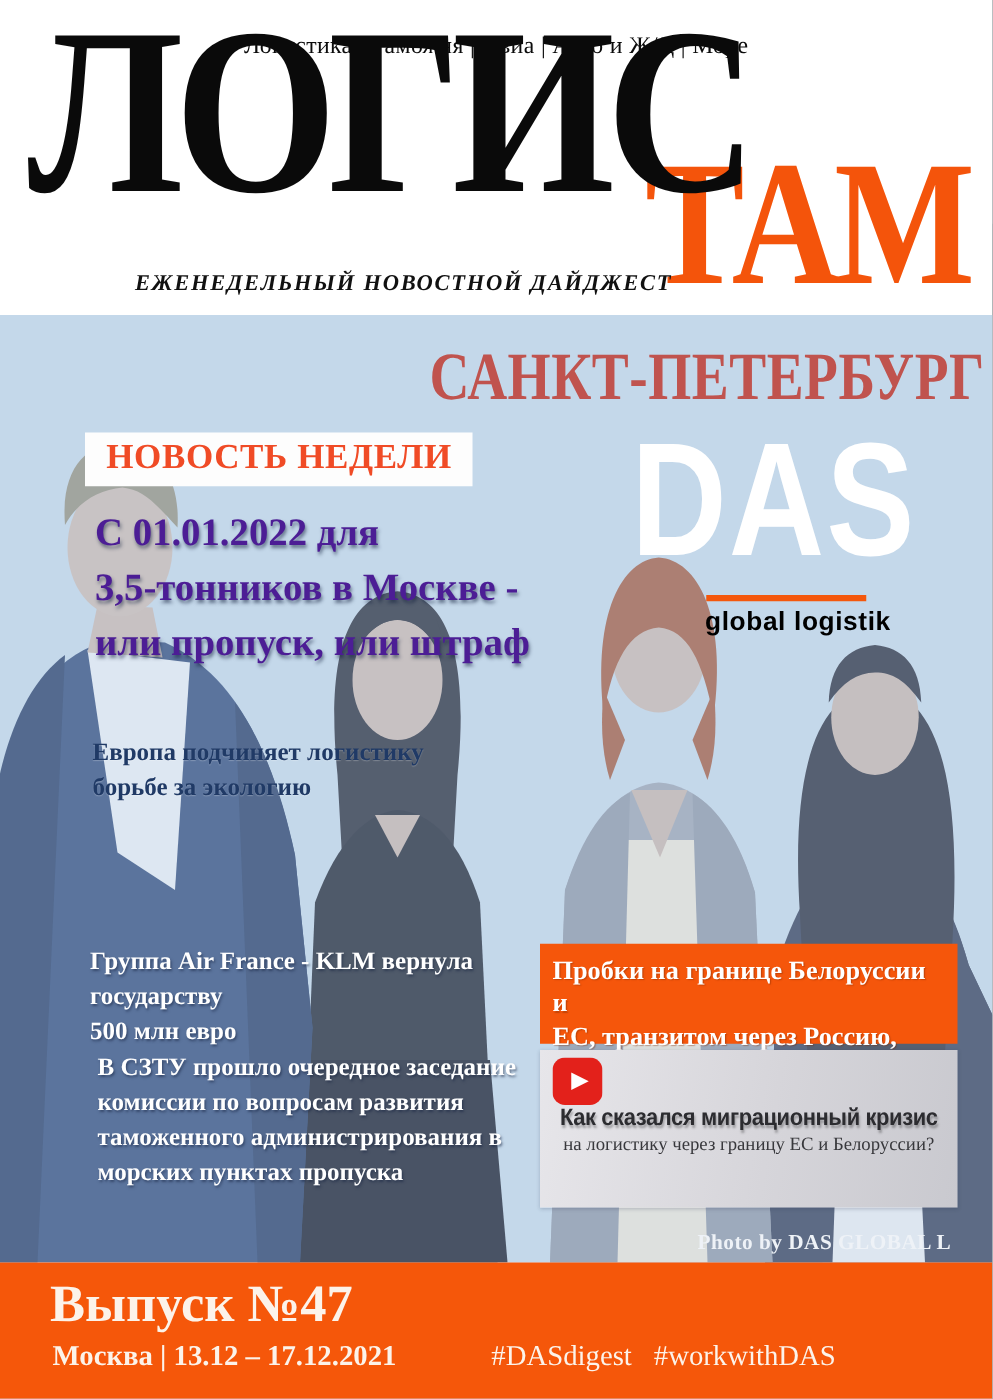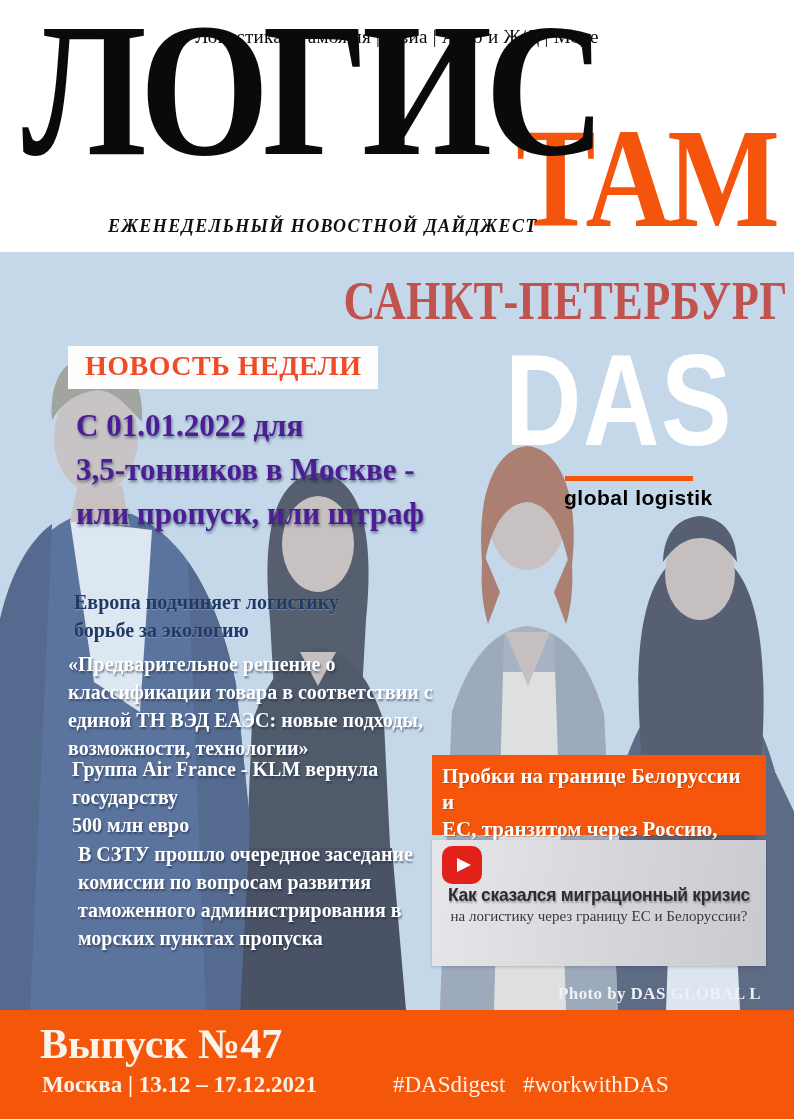--- a/index.html
+++ b/index.html
@@ -133,21 +133,20 @@
       <rect x="0" y="0" width="794" height="758" fill="#c5d8ea" opacity="0.3"></rect>
     </svg>
 
     <div class="city">САНКТ-ПЕТЕРБУРГ</div>
 
     <div class="news-week-badge">НОВОСТЬ НЕДЕЛИ</div>
 
     <div class="headline">С 01.01.2022 для<br>3,5-тонников в Москве -<br>или пропуск, или штраф</div>
 
     <div class="news-item dark news-1">Европа подчиняет логистику<br>борьбе за экологию</div>
-    <div class="news-item news-2">«Предварительное решение о<br>классификации товара в соответствии с<br>единой ТН ВЭД ЕАЭС: новые подходы,<br>возможности, технологии»</div>
     <div class="news-item news-3">Группа Air France - KLM вернула<br>государству<br>500 млн евро</div>
     <div class="news-item news-4">В СЗТУ прошло очередное заседание<br>комиссии по вопросам развития<br>таможенного администрирования в<br>морских пунктах пропуска</div>
 
     <div>
       <div class="das-logo-text">DAS</div>
       <div class="das-logo-rule"></div>
       <div class="das-logo-tagline">global logistik</div>
     </div>
 
     <div class="breaking-card">Пробки на границе Белоруссии и<br>ЕС, транзитом через Россию,<br>навигационные пломбы</div>

